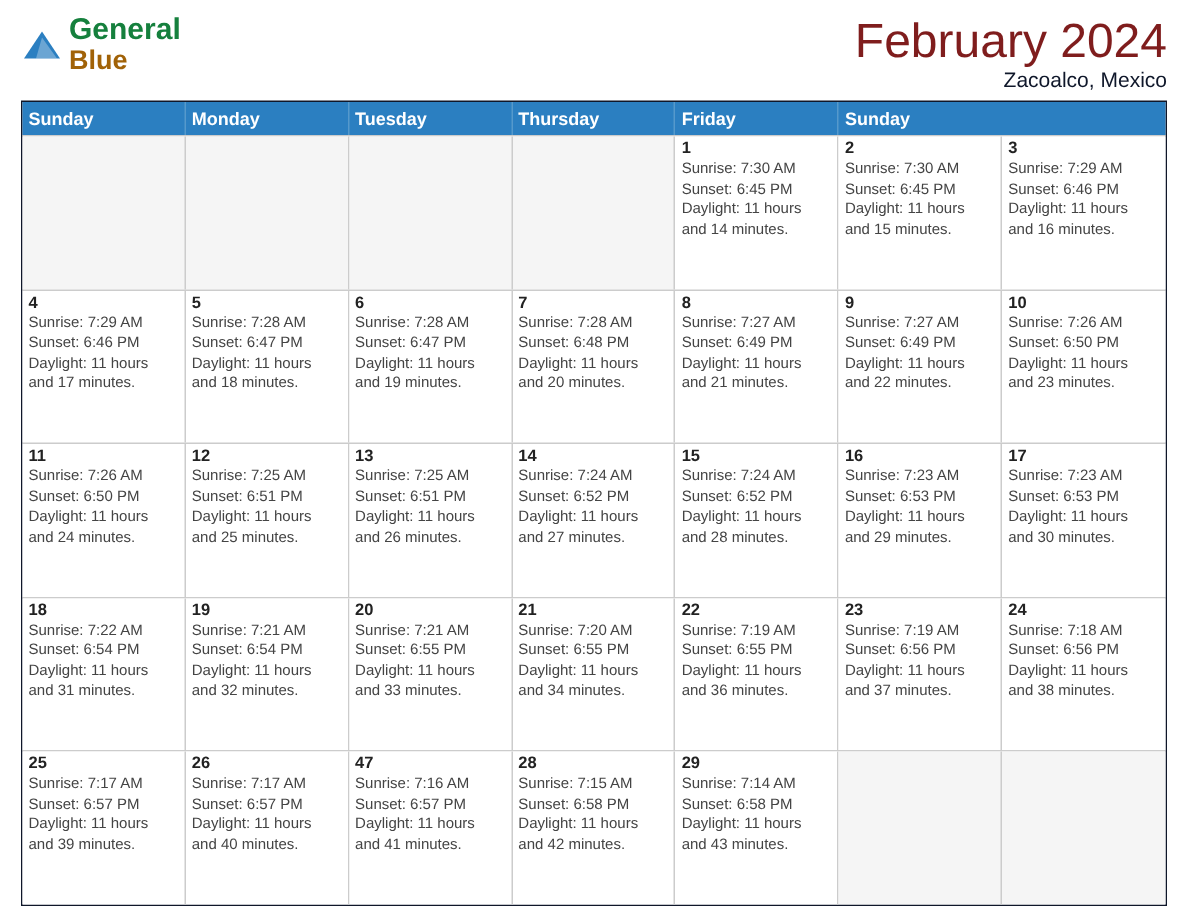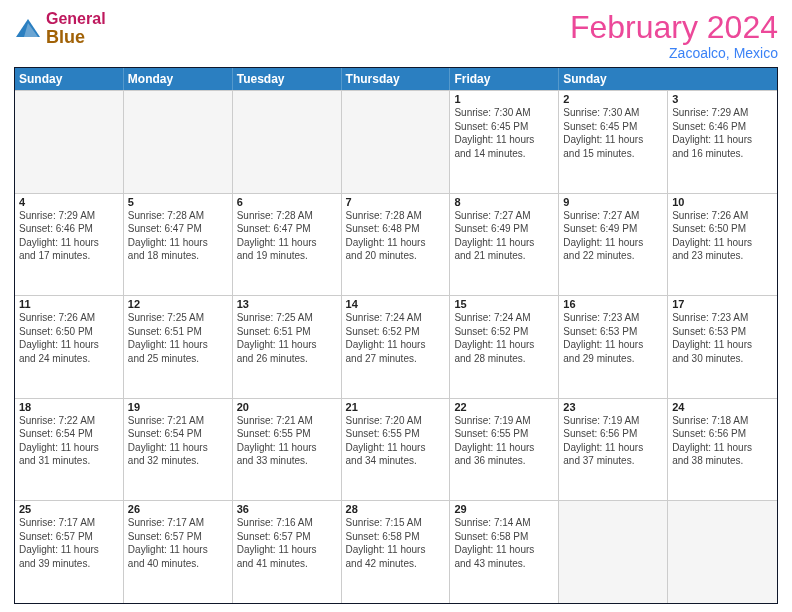--- a/index.html
+++ b/index.html
@@ -23,48 +23,48 @@
       justify-content: space-between;
       align-items: flex-start;
       margin-bottom: 6px;
     }
     .logo {
       display: flex;
       align-items: center;
       gap: 4px;
     }
     .logo-text-general {
-      font-size: 16px;
+      font-size: 20px;
       font-weight: bold;
-      color: #be185d;
+      color: #15803d;
       line-height: 1;
       text-align: right;
     }
     .logo-text-blue {
       font-size: 18px;
       font-weight: bold;
       color: #a16207;
       line-height: 1;
     }
     .logo-icon {
       width: 28px;
       height: 28px;
     }
     .title-block {
       text-align: right;
     }
     .main-title {
       font-size: 32px;
       font-weight: normal;
-      color: #ec4899;
+      color: #7f1d1d;
       line-height: 1.1;
     }
     .subtitle {
       font-size: 14px;
-      color: #3b82f6;
+      color: #0f172a;
     }
     .calendar {
       flex: 1;
       display: flex;
       flex-direction: column;
       border: 1px solid #0f172a;
     }
     .cal-header {
       display: grid;
       grid-template-columns: repeat(7, 1fr);
@@ -332,21 +332,21 @@
 and 39 minutes.</div>
           </div>
           <div class="cal-cell">
             <div class="day-number">26</div>
             <div class="cell-info" style="white-space: pre-line;">Sunrise: 7:17 AM
 Sunset: 6:57 PM
 Daylight: 11 hours
 and 40 minutes.</div>
           </div>
           <div class="cal-cell">
-            <div class="day-number">36</div>
+            <div class="day-number">47</div>
             <div class="cell-info" style="white-space: pre-line;">Sunrise: 7:16 AM
 Sunset: 6:57 PM
 Daylight: 11 hours
 and 41 minutes.</div>
           </div>
           <div class="cal-cell">
             <div class="day-number">28</div>
             <div class="cell-info" style="white-space: pre-line;">Sunrise: 7:15 AM
 Sunset: 6:58 PM
 Daylight: 11 hours

